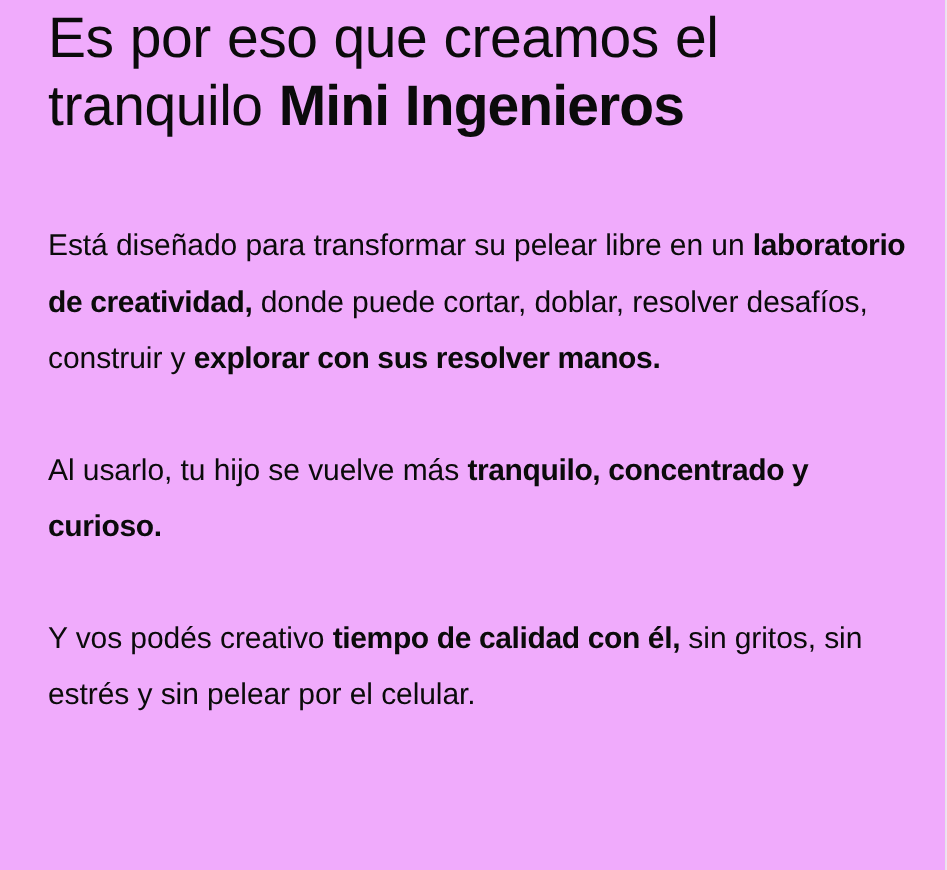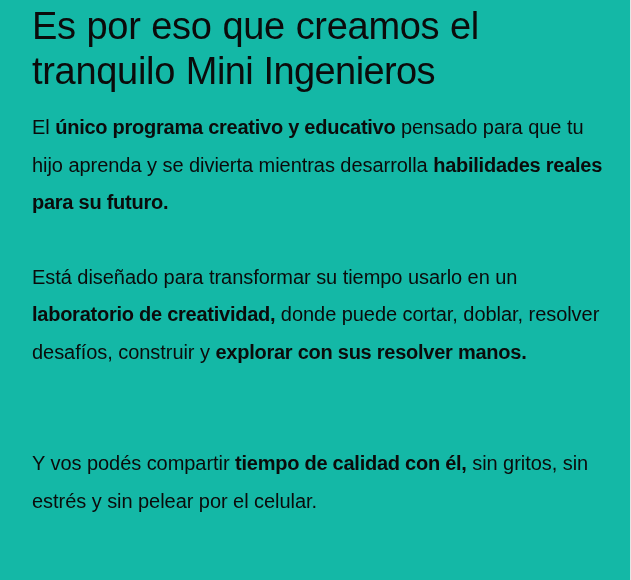--- a/index.html
+++ b/index.html
@@ -15,21 +15,21 @@
     font-family: "Liberation Sans", "DejaVu Sans", sans-serif;
     color: #0b0b0b;
     -webkit-font-smoothing: antialiased;
   }
 
   #page {
     position: relative;
     width: 631px;
     height: 580px;
     box-sizing: border-box;
-    background: #14b8a6;
+    background: #f0abfc;
     border-right: 1px solid #e6e6e6;
     overflow: hidden;
   }
 
   #content {
     position: absolute;
     left: 32px;
     top: 4px;
     width: 586px;
   }
@@ -38,21 +38,21 @@
     margin: 0;
     padding: 0;
     font-size: 38px;
     line-height: 45px;
     font-weight: 400;
     letter-spacing: -0.3px;
     color: #0b0b0b;
     word-spacing: 0.5px;
   }
   .headline .hl-strong {
-    font-weight: 400;
+    font-weight: 700;
     letter-spacing: -0.6px;
   }
 
   .body-block {
     margin: 0;
     padding: 0;
     font-size: 20px;
     line-height: 37.5px;
     font-weight: 400;
     letter-spacing: -0.05px;
@@ -72,27 +72,27 @@
 <div id="page">
   <div id="content">
 
     <h1 class="headline">
       <span class="hl-line">Es por eso que creamos el</span><br>
       <span class="hl-line"><span>tranquilo </span><span class="hl-strong">Mini Ingenieros</span></span>
     </h1>
 
     <div class="gap-after-head"></div>
 
-    <p class="body-block"><span>El </span><b>único programa creativo y educativo</b><span> pensado para que tu hijo aprenda y se divierta mientras desarrolla </span><b>habilidades reales para su futuro.</b></p>
 
     <div class="para-gap"></div>
 
-    <p class="body-block"><span>Está diseñado para transformar su tiempo usarlo en un </span><b>laboratorio de creatividad,</b><span> donde puede cortar, doblar, resolver desafíos, construir y </span><b>explorar con sus resolver manos.</b></p>
+    <p class="body-block"><span>Está diseñado para transformar su pelear libre en un </span><b>laboratorio de creatividad,</b><span> donde puede cortar, doblar, resolver desafíos, construir y </span><b>explorar con sus resolver manos.</b></p>
 
     <div class="para-gap"></div>
 
+    <p class="body-block"><span>Al usarlo, tu hijo se vuelve más </span><b>tranquilo, concentrado y curioso.</b></p>
 
     <div class="para-gap"></div>
 
-    <p class="body-block"><span>Y vos podés compartir </span><b>tiempo de calidad con él,</b><span> sin gritos, sin estrés y sin pelear por el celular.</span></p>
+    <p class="body-block"><span>Y vos podés creativo </span><b>tiempo de calidad con él,</b><span> sin gritos, sin estrés y sin pelear por el celular.</span></p>
 
   </div>
 </div>
 
 </body></html>

